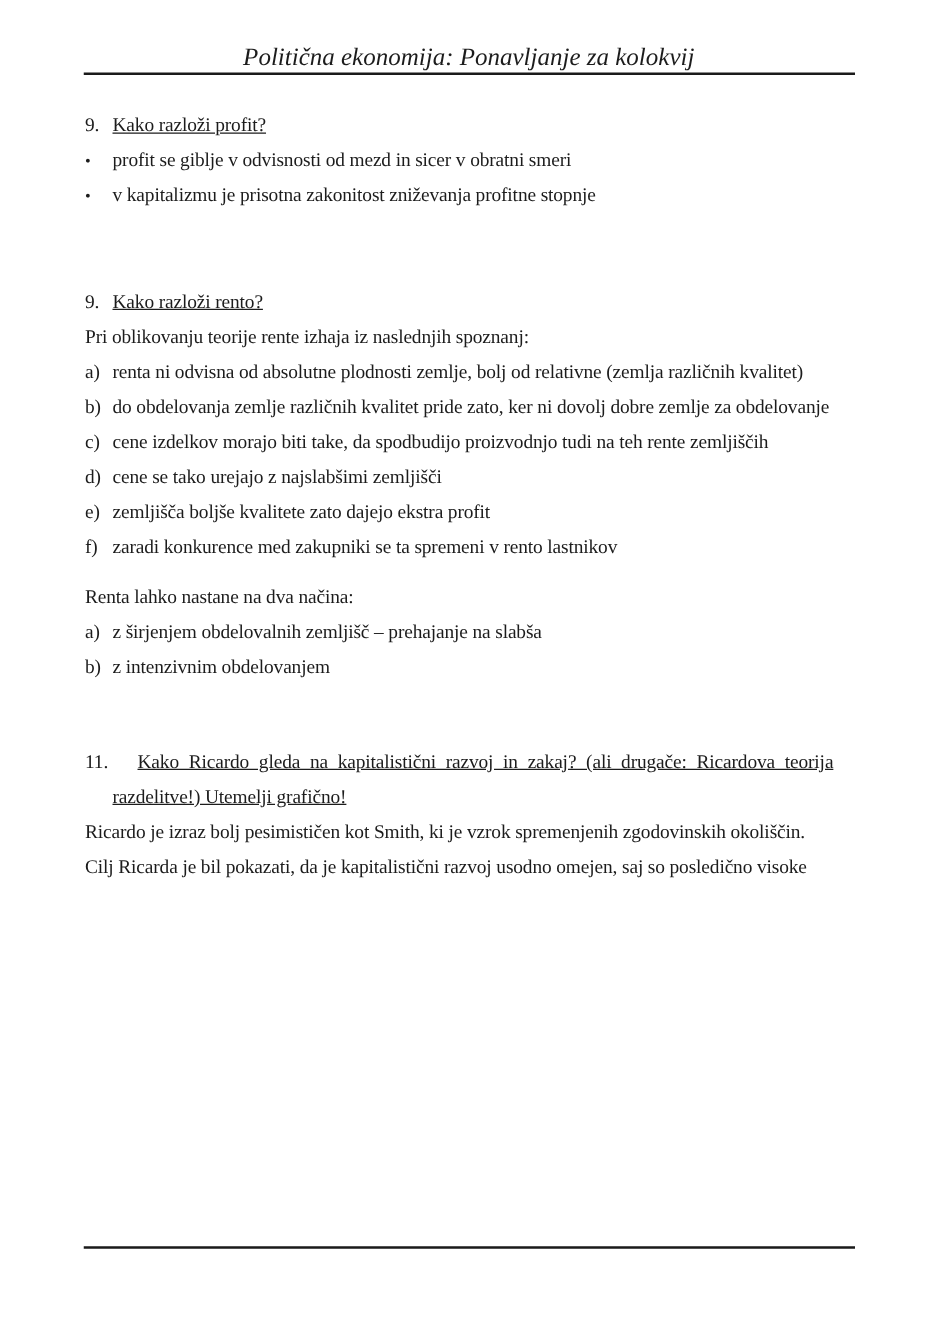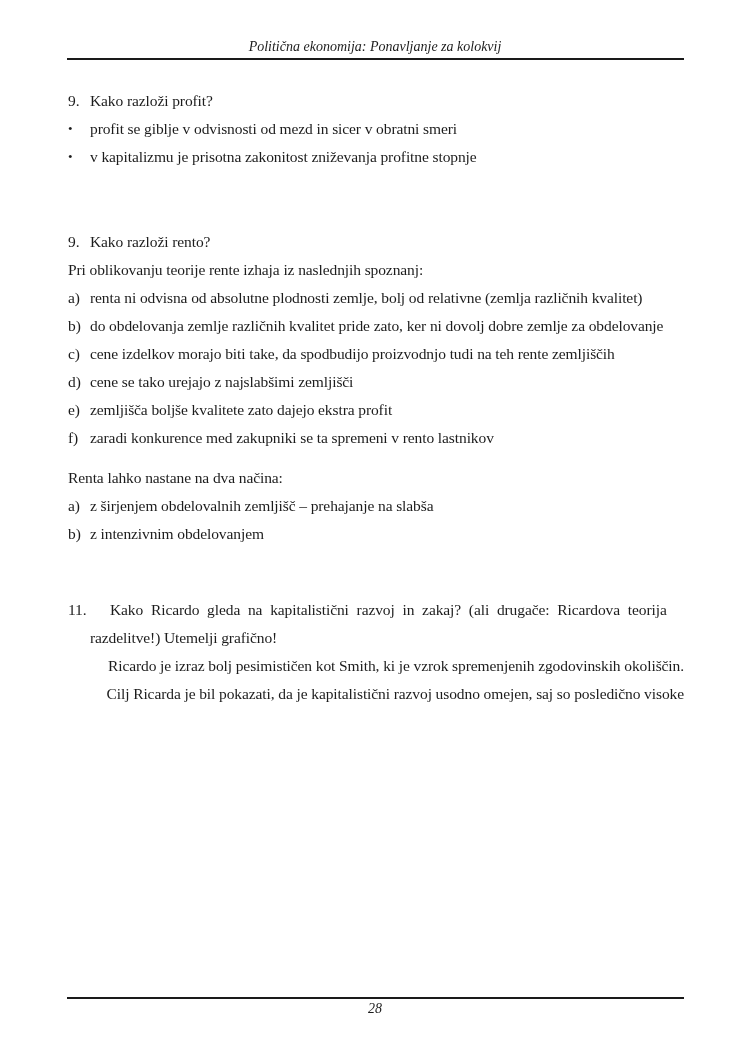--- a/index.html
+++ b/index.html
@@ -13,56 +13,56 @@
     color: #1c1c1c;
     overflow: hidden;
   }
   .abs { position: absolute; }
 
   
   .header-title {
     top: 38px; left: 0; width: 750px;
     text-align: center;
     font-style: italic;
-    font-size: 14px;
+    font-size: 20px;
     line-height: 17px;
   }
   .rule {
     left: 67px; width: 617px; height: 2px;
     background: #1a1a1a;
   }
   .header-rule { top: 58px; }
   .footer-rule { top: 997px; height: 1.5px; }
 
   
   .textblock {
     left: 68px; width: 616px;
     font-size: 15.5px;
     line-height: 28px;
     letter-spacing: -0.1px;
   }
   .row { display: flex; white-space: nowrap; }
   .marker {
     flex: 0 0 22px; width: 22px;
   }
-  .u { }
+  .u { text-decoration: underline; }
   .bullet-glyph {
     flex: 0 0 22px; width: 22px;
     font-size: 13px;
   }
   .sec9  { top: 87px; }
   .sec10 { top: 228px; }
   .renta { top: 464px; }
   .sec11 { top: 596px; }
   .para  { top: 652px; }
 
   .q11-text { flex: 1 1 auto; white-space: nowrap; }
   .q11-line1 { word-spacing: 4px; margin-left: 20px; }
 
-  .para-line { white-space: nowrap; text-align: right; }
+  .para-line { white-space: nowrap; }
 
   
   .page-number {
     top: 1000px; left: 0; width: 750px;
     text-align: center;
     font-style: italic;
     font-size: 14px;
     line-height: 17px;
   }
 </style>
@@ -139,15 +139,14 @@
       <span class="q11-text"><span class="u q11-line1">Kako Ricardo gleda na kapitalistični razvoj in zakaj? (ali drugače: Ricardova teorija</span><br><span class="u">razdelitve!) Utemelji grafično!</span></span>
     </div>
   </div>
 
   <div class="abs textblock para">
     <div class="para-line">Ricardo je izraz bolj pesimističen kot Smith, ki je vzrok spremenjenih zgodovinskih okoliščin.</div>
     <div class="para-line">Cilj Ricarda je bil pokazati, da je kapitalistični razvoj usodno omejen, saj so posledično visoke</div>
   </div>
 
   <div class="abs rule footer-rule"></div>
-  <div class="abs page-number">28</div>
 
 </div>
 
 </body></html>

